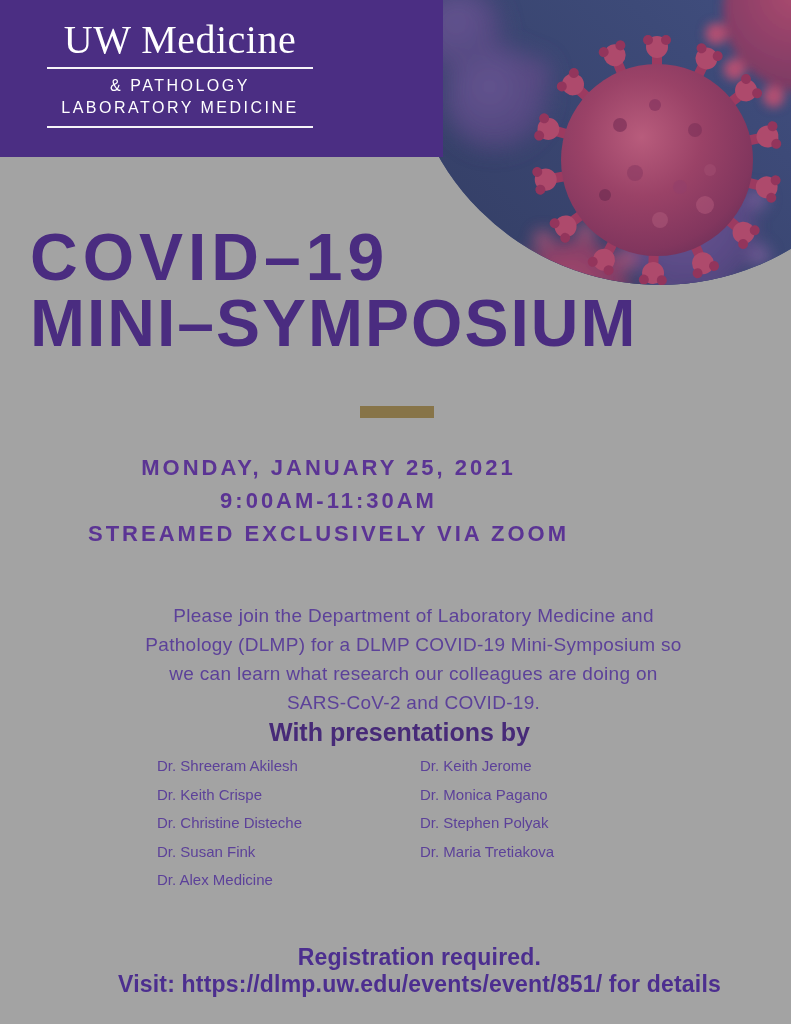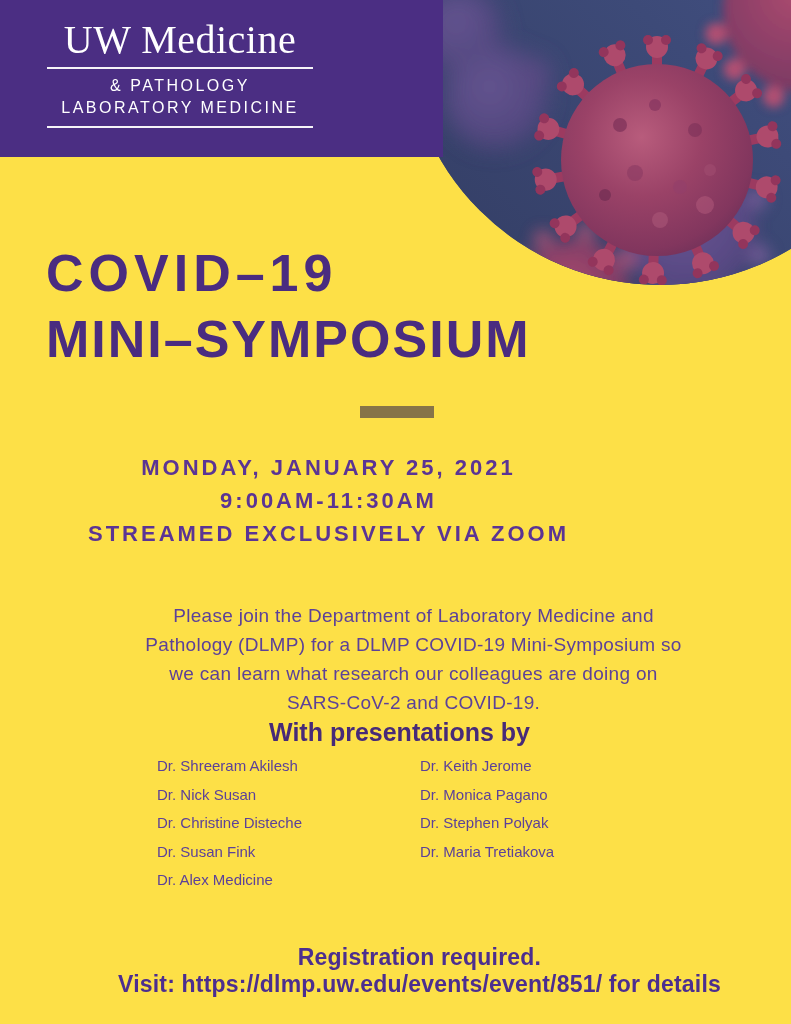--- a/index.html
+++ b/index.html
@@ -1,19 +1,19 @@
 <!DOCTYPE html>
 <html><head>
 <meta charset="utf-8">
 <title>COVID-19 Mini-Symposium Flyer</title>
 <style>
   html,body{margin:0;padding:0;background:#e8e8e8;}
   .page{
     position:relative;width:791px;height:1024px;margin:0 auto;
-    background:#fde047;overflow:hidden;
+    background:#a3a3a3;overflow:hidden;
     font-family:"Liberation Sans",sans-serif;
   }
   
   .virus-circle{
     position:absolute;left:405px;top:-225px;width:510px;height:510px;
     border-radius:50%;overflow:hidden;z-index:1;background:#3d4a78;
   }
   .virus-circle svg{display:block;}
   
   .header-bar{
@@ -30,22 +30,22 @@
   }
   .brand-rule{height:2px;background:rgba(255,255,255,0.95);}
   .rule-top{margin-top:7px;}
   .rule-bottom{margin-top:7px;}
   .brand-dept{
     margin-top:6px;font-size:16px;letter-spacing:2.5px;
     line-height:22px;font-weight:400;
   }
   
   .title{
-    position:absolute;left:30px;top:224px;z-index:2;margin:16px;
-    color:#4a2c80;font-size:52px;font-weight:700;
+    position:absolute;left:30px;top:224px;z-index:2;margin:0;
+    color:#4a2c80;font-size:66px;font-weight:700;
     letter-spacing:2px;line-height:66px;white-space:nowrap;
   }
   .title span{display:block;}
   .title .line1{letter-spacing:5px;}
   
   .gold-divider{
     position:absolute;left:360px;top:406px;width:74px;height:12px;
     background:#877448;z-index:2;
   }
   
@@ -323,21 +323,21 @@
     <span style="display:block">Pathology (DLMP) for a DLMP COVID-19 Mini-Symposium so</span>
     <span style="display:block">we can learn what research our colleagues are doing on</span>
     <span style="display:block">SARS-CoV-2 and COVID-19.</span>
   </p>
 
   <h2 class="presenters-heading">With presentations by</h2>
 
   <div class="names">
     <div class="col1">
       <div>Dr. Shreeram Akilesh</div>
-      <div>Dr. Nick Susan</div>
+      <div>Dr. Keith Crispe</div>
       <div>Dr. Christine Disteche</div>
       <div>Dr. Susan Fink</div>
       <div>Dr. Alex Medicine</div>
     </div>
     <div class="col2">
       <div>Dr. Keith Jerome</div>
       <div>Dr. Monica Pagano</div>
       <div>Dr. Stephen Polyak</div>
       <div>Dr. Maria Tretiakova</div>
     </div>

